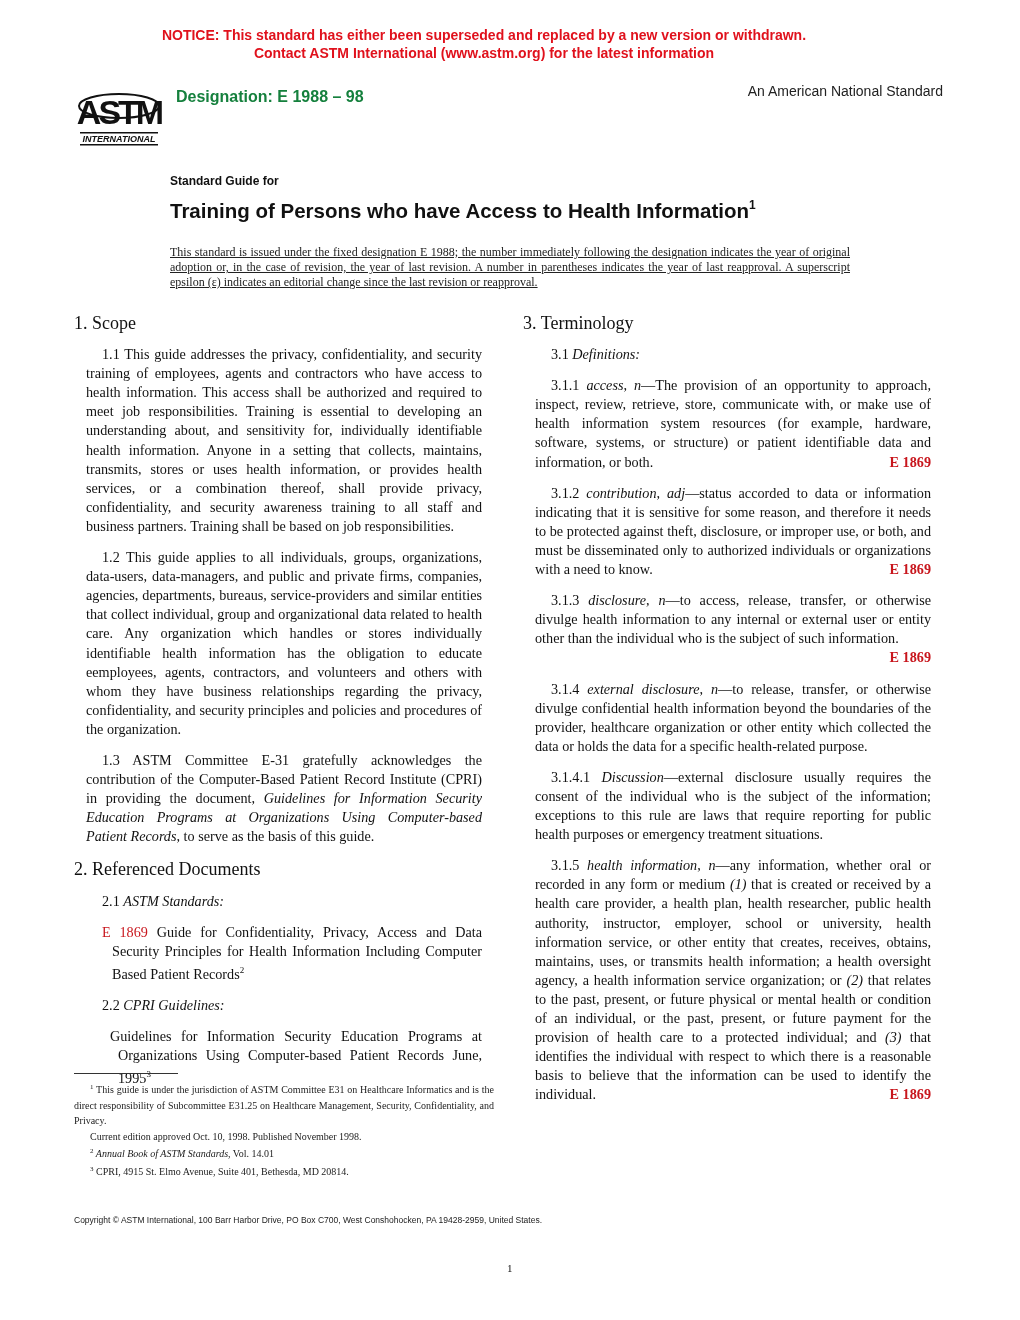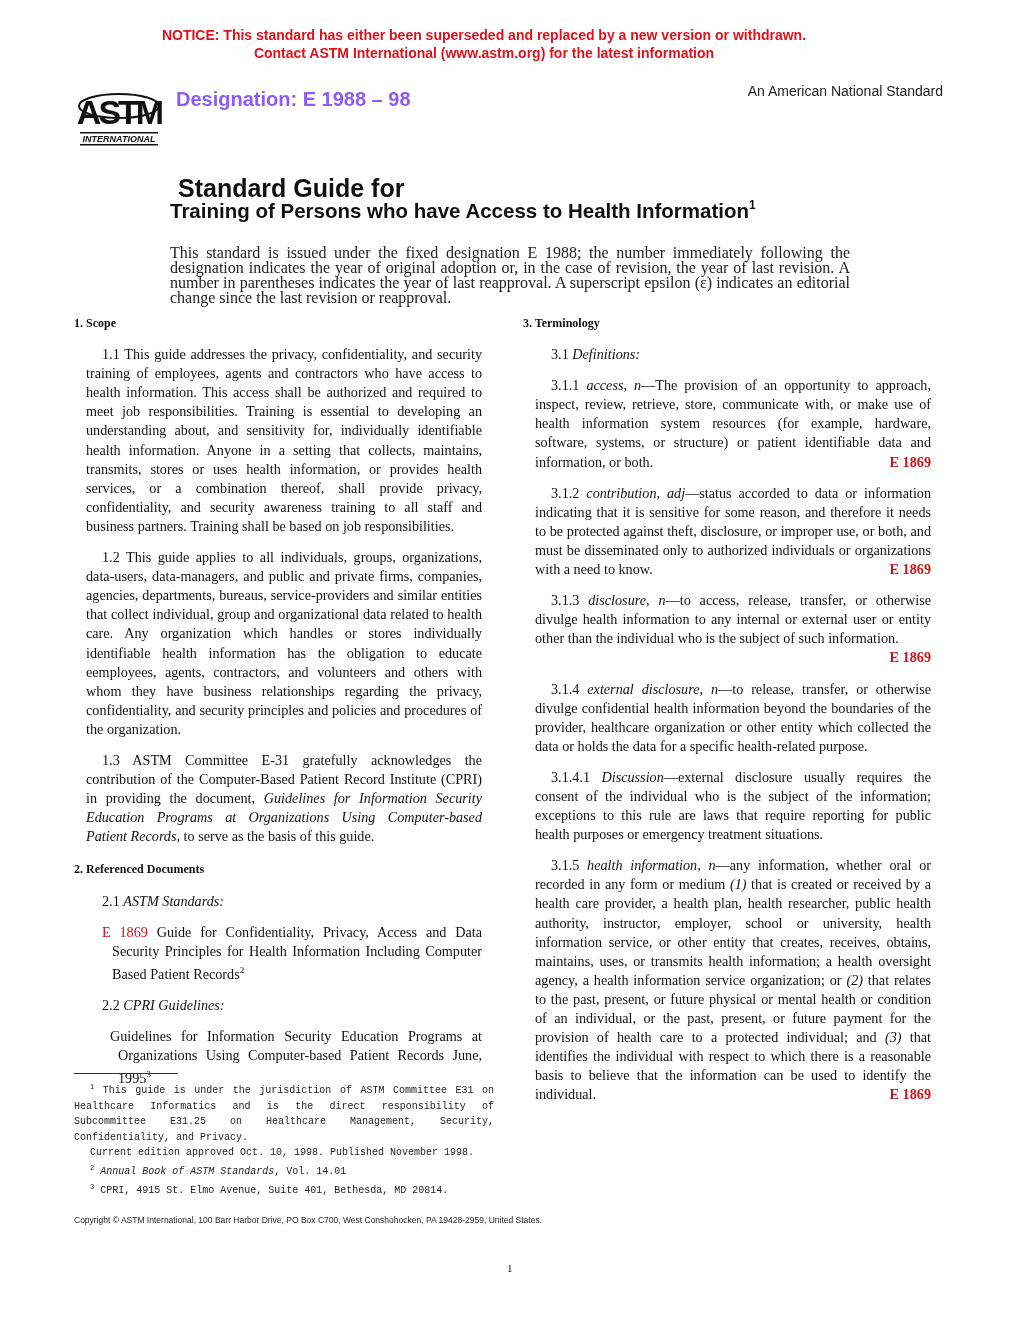--- a/index.html
+++ b/index.html
@@ -1,38 +1,38 @@
 <!DOCTYPE html>
 <html><head>
 <meta charset="utf-8">
 <style>
   html, body { margin: 0; padding: 0; background: #ffffff; }
   body { width: 1020px; height: 1320px; position: relative; overflow: hidden; color: #111; font-family: "Liberation Serif", serif; }
   .notice { position: absolute; top: 26px; left: 0; width: 968px; text-align: center; color: #e0111c; font-family: "Liberation Sans", sans-serif; font-weight: bold; font-size: 14px; line-height: 18px; }
   .logo { position: absolute; left: 76px; top: 78px; width: 86px; height: 70px; }
-  .designation { position: absolute; left: 176px; top: 88px; font-family: "Liberation Sans", sans-serif; font-size: 20px; font-weight: bold; color: #8b5cf6; }
+  .designation { position: absolute; left: 176px; top: 88px; font-family: "Liberation Sans", sans-serif; font-size: 16px; font-weight: bold; color: #15803d; }
   .ans { position: absolute; right: 77px; top: 83px; font-family: "Liberation Sans", sans-serif; font-size: 14px; color: #222; }
-  .title1 { position: absolute; left: 178px; top: 174px; font-family: "Liberation Sans", sans-serif; font-weight: bold; font-size: 25px; }
+  .title1 { position: absolute; left: 170px; top: 174px; font-family: "Liberation Sans", sans-serif; font-weight: bold; font-size: 12px; }
   .title2 { position: absolute; left: 170px; top: 198px; font-family: "Liberation Sans", sans-serif; font-weight: bold; font-size: 20.5px; white-space: nowrap; }
   .title2 sup { font-size: 12px; vertical-align: 9px; }
-  .preamble { position: absolute; left: 170px; top: 245px; width: 680px; font-size: 16px; line-height: 15px; text-align: justify; color: #222; }
+  .preamble { position: absolute; left: 170px; top: 245px; width: 680px; font-size: 12px; line-height: 15px; text-align: justify; color: #222; text-decoration: underline; }
   .col { position: absolute; top: 314px; width: 420px; font-size: 14.2px; line-height: 19.1px; text-align: justify; }
   .col.left { left: 74px; }
   .col.right { left: 523px; }
   .col p { margin: 12px; text-indent: 16px; }
-  .col h2 { margin: 0 0 3px 0; font-size: 12px; font-weight: bold; text-indent: 0; }
+  .col h2 { margin: 0 0 3px 0; font-size: 18px; font-weight: normal; text-indent: 0; }
   .col h2.gap { margin-top: 14px; }
   .red { color: #c8161d; }
   .ref { display: block; float: right; color: #c8161d; font-weight: bold; text-indent: 0; }
   .hang { margin: 0; text-indent: -10px !important; padding-left: 26px; }
   .hang2 { margin: 0; text-indent: -8px !important; padding-left: 32px; }
   .hang2 sup, .hang sup { font-size: 9px; }
   .clear::after { content: ""; display: block; clear: both; }
   .fn-rule { position: absolute; left: 74px; top: 1073px; width: 104px; border-top: 1px solid #333; }
-  .footnotes { position: absolute; left: 74px; top: 1080px; width: 420px; font-size: 10px; line-height: 15.5px; text-align: justify; color: #222; font-family: Liberation Mono, monospace; }
+  .footnotes { position: absolute; left: 74px; top: 1080px; width: 420px; font-size: 10px; line-height: 15.5px; text-align: justify; color: #222; }
   .footnotes p { margin: 0; text-indent: 16px; }
   .footnotes sup { font-size: 7px; }
   .copyright { position: absolute; left: 74px; top: 1215px; font-family: "Liberation Sans", sans-serif; font-size: 8.5px; color: #222; }
   .pagenum { position: absolute; left: 507px; top: 1262px; font-size: 11px; }
 </style>
 </head>
 <body>
 
 <div class="notice">
   <div>NOTICE: This standard has either been superseded and replaced by a new version or withdrawn.</div>

